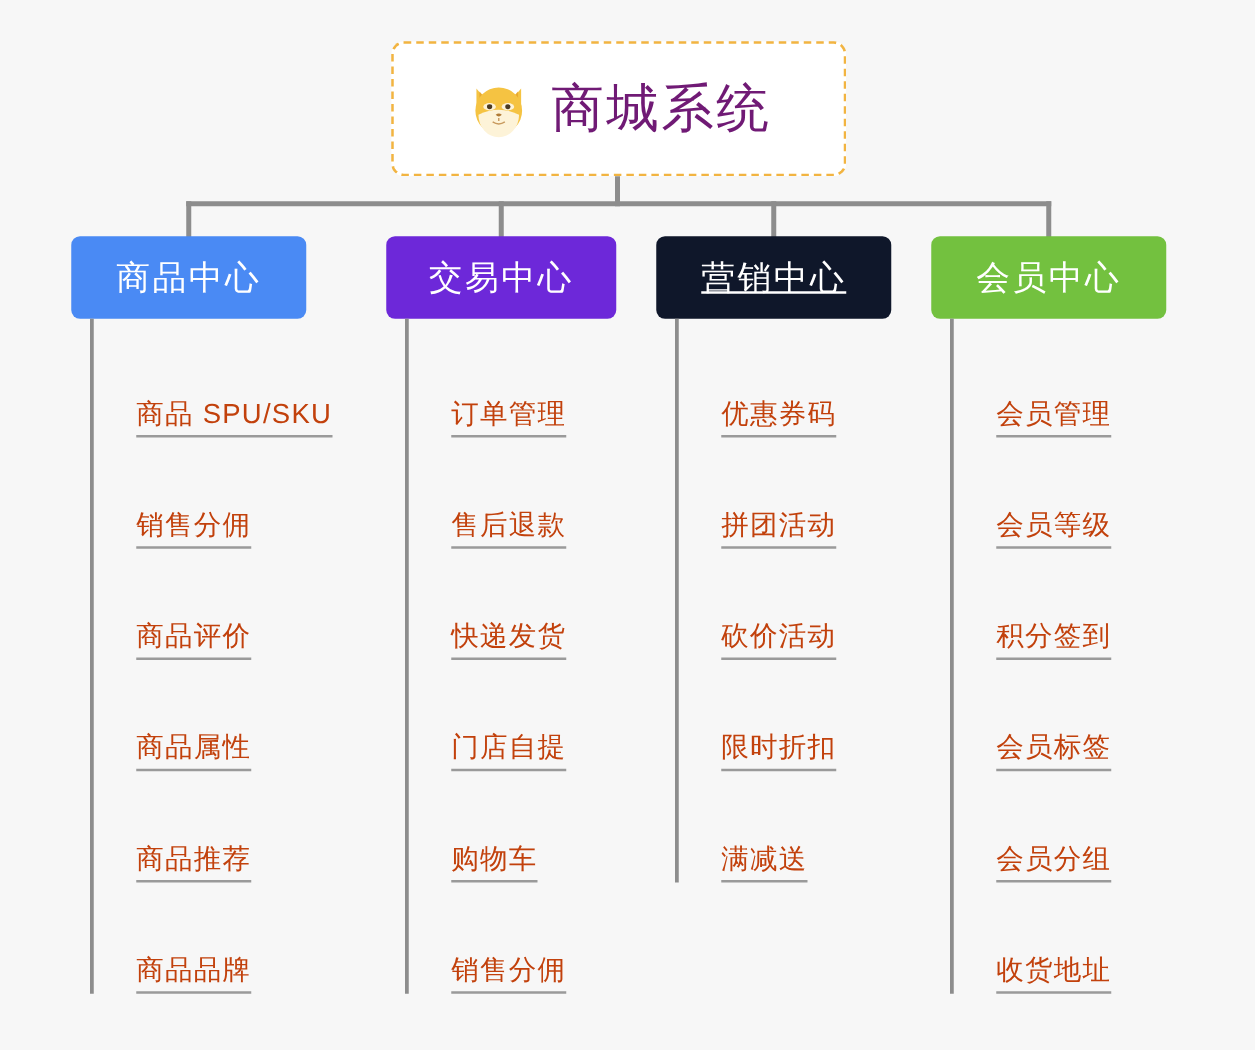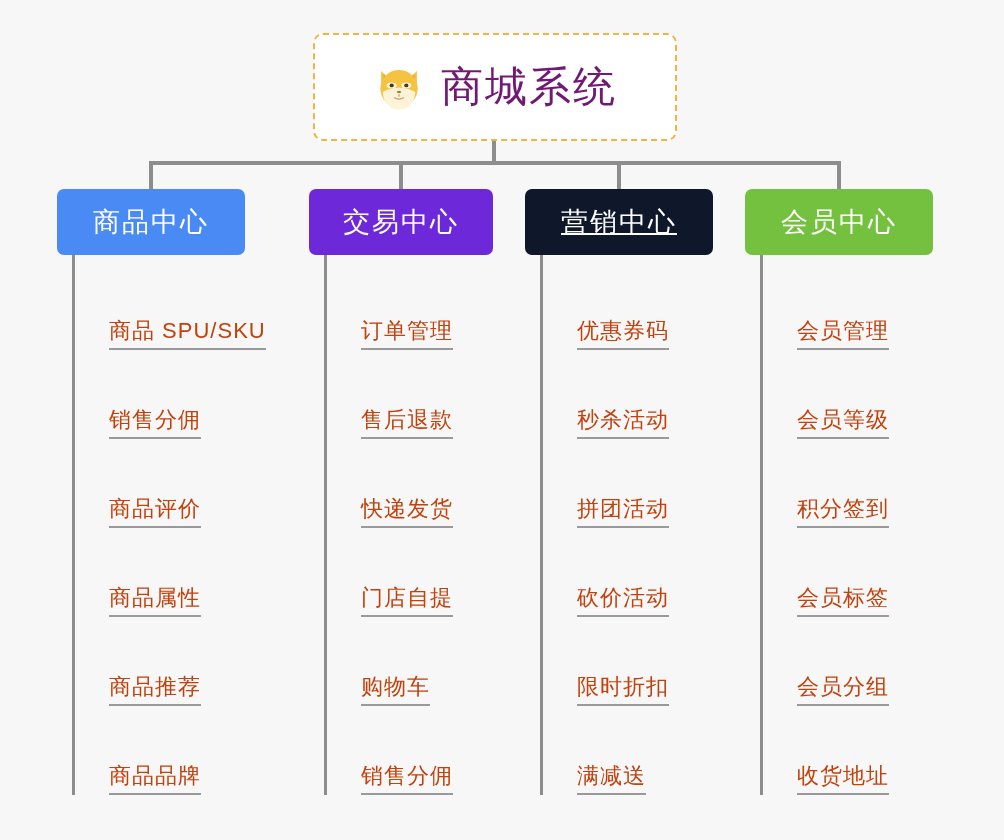--- a/index.html
+++ b/index.html
@@ -207,23 +207,20 @@
 
 <div class="column" id="column-2">
   <div class="cat-header" style="background: #0f172a; text-decoration: underline;">
     <span>营销中心</span>
   </div>
   <div class="leaf-list">
     <div class="leaf-item">
         <span class="leaf-label">优惠券码</span>
       </div>
     <div class="leaf-item">
-        <span class="leaf-label">秒杀活动</span>
-      </div>
-    <div class="leaf-item">
         <span class="leaf-label">拼团活动</span>
       </div>
     <div class="leaf-item">
         <span class="leaf-label">砍价活动</span>
       </div>
     <div class="leaf-item">
         <span class="leaf-label">限时折扣</span>
       </div>
     <div class="leaf-item">
         <span class="leaf-label">满减送</span>

